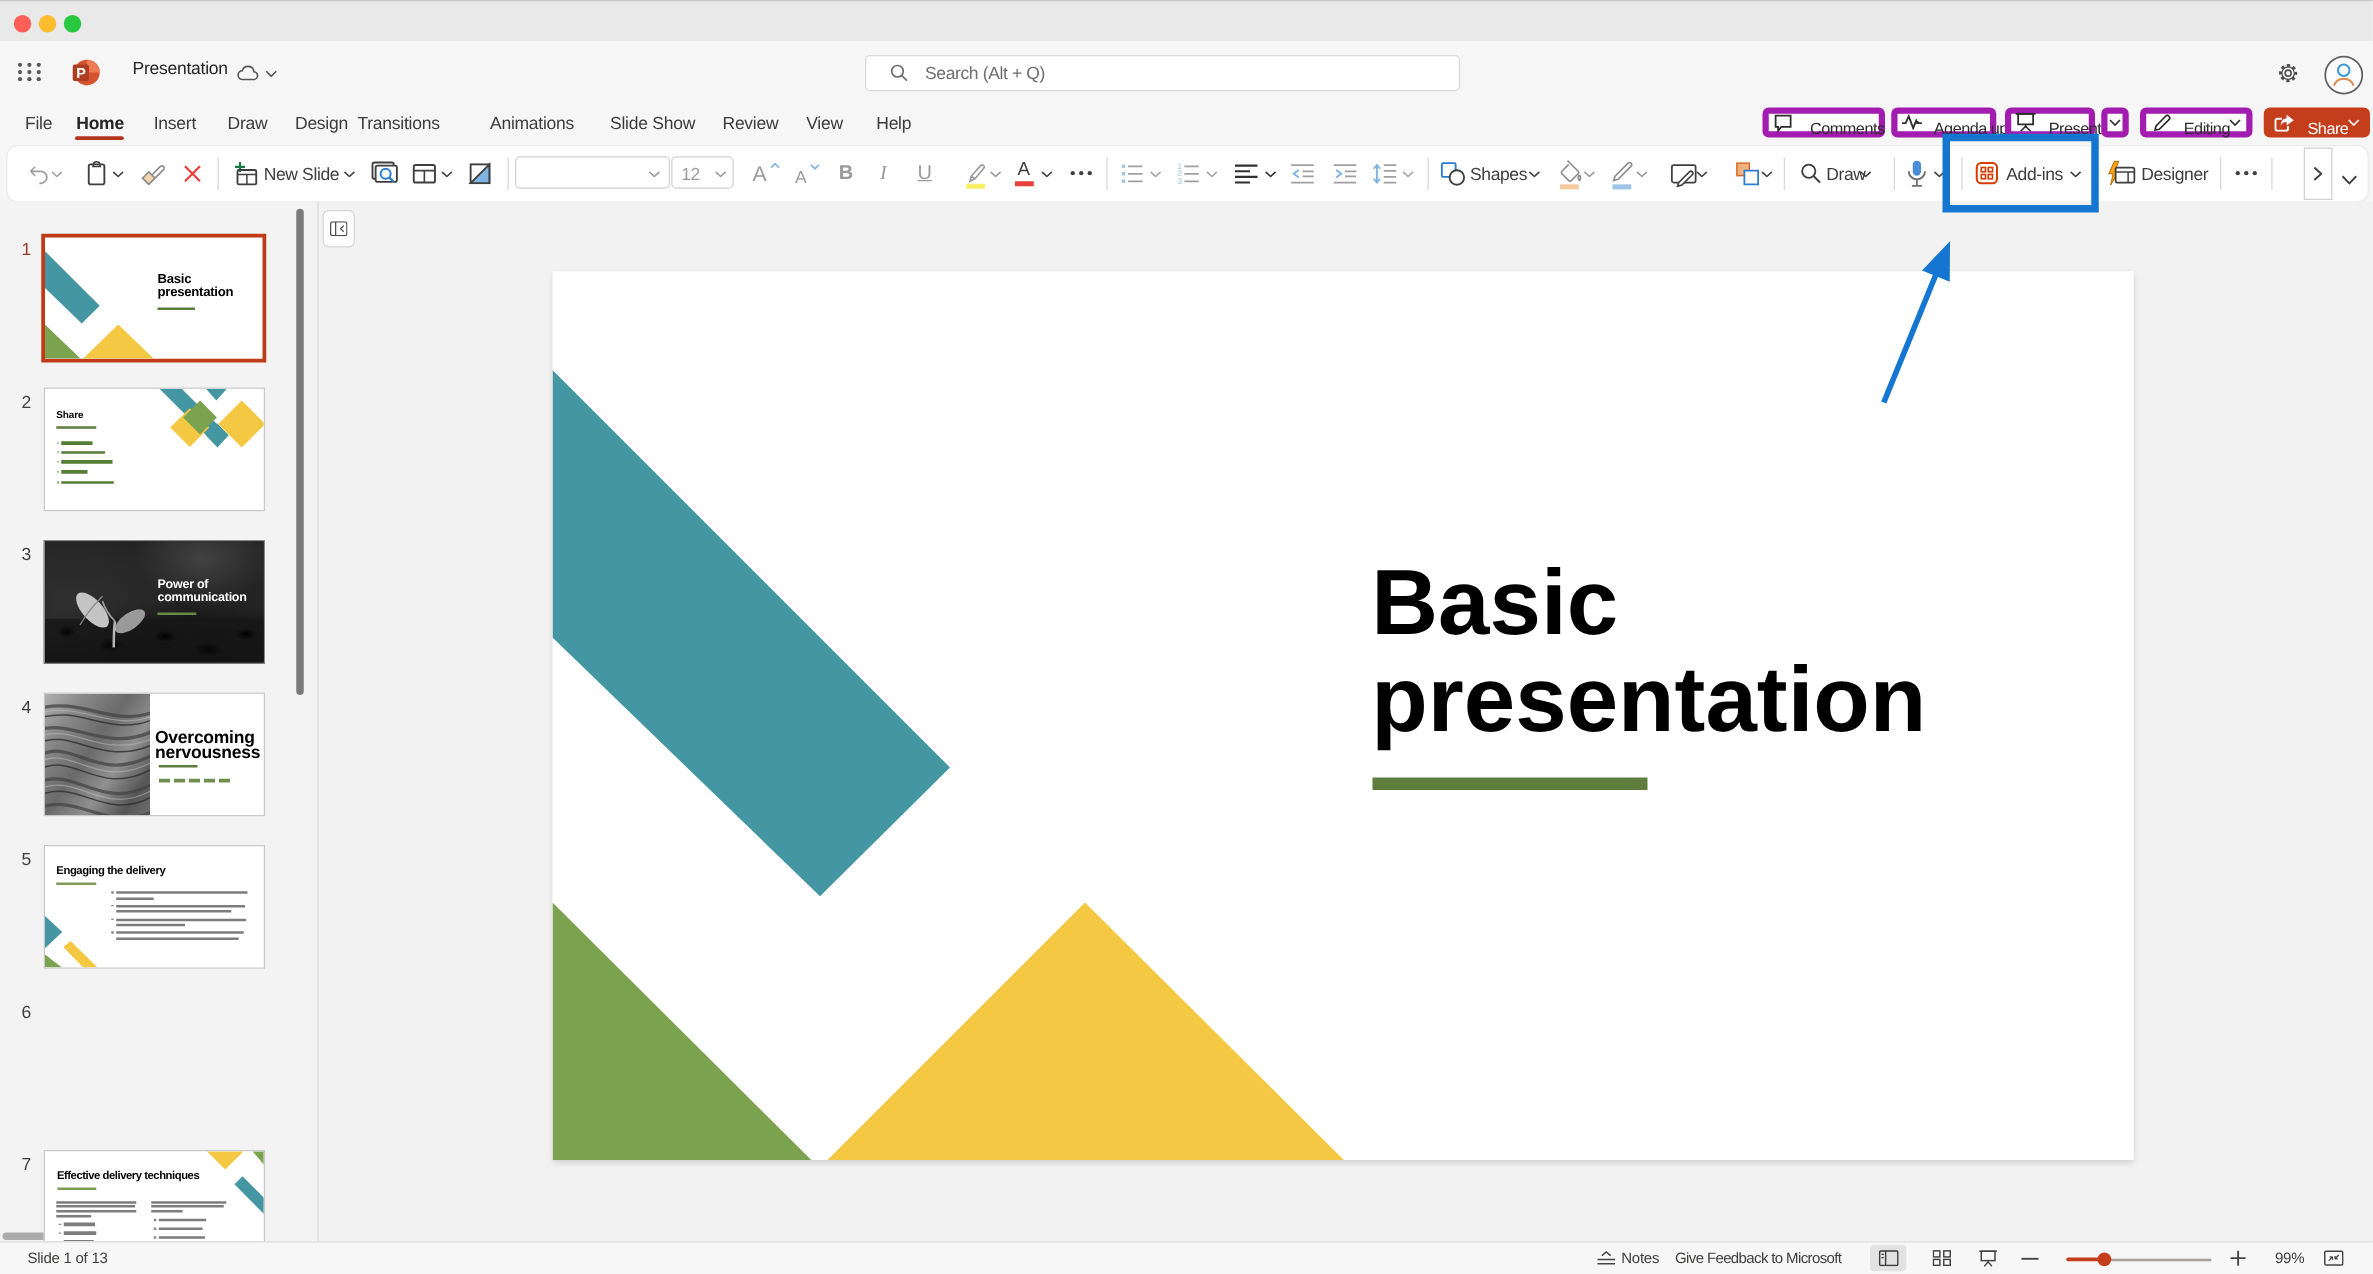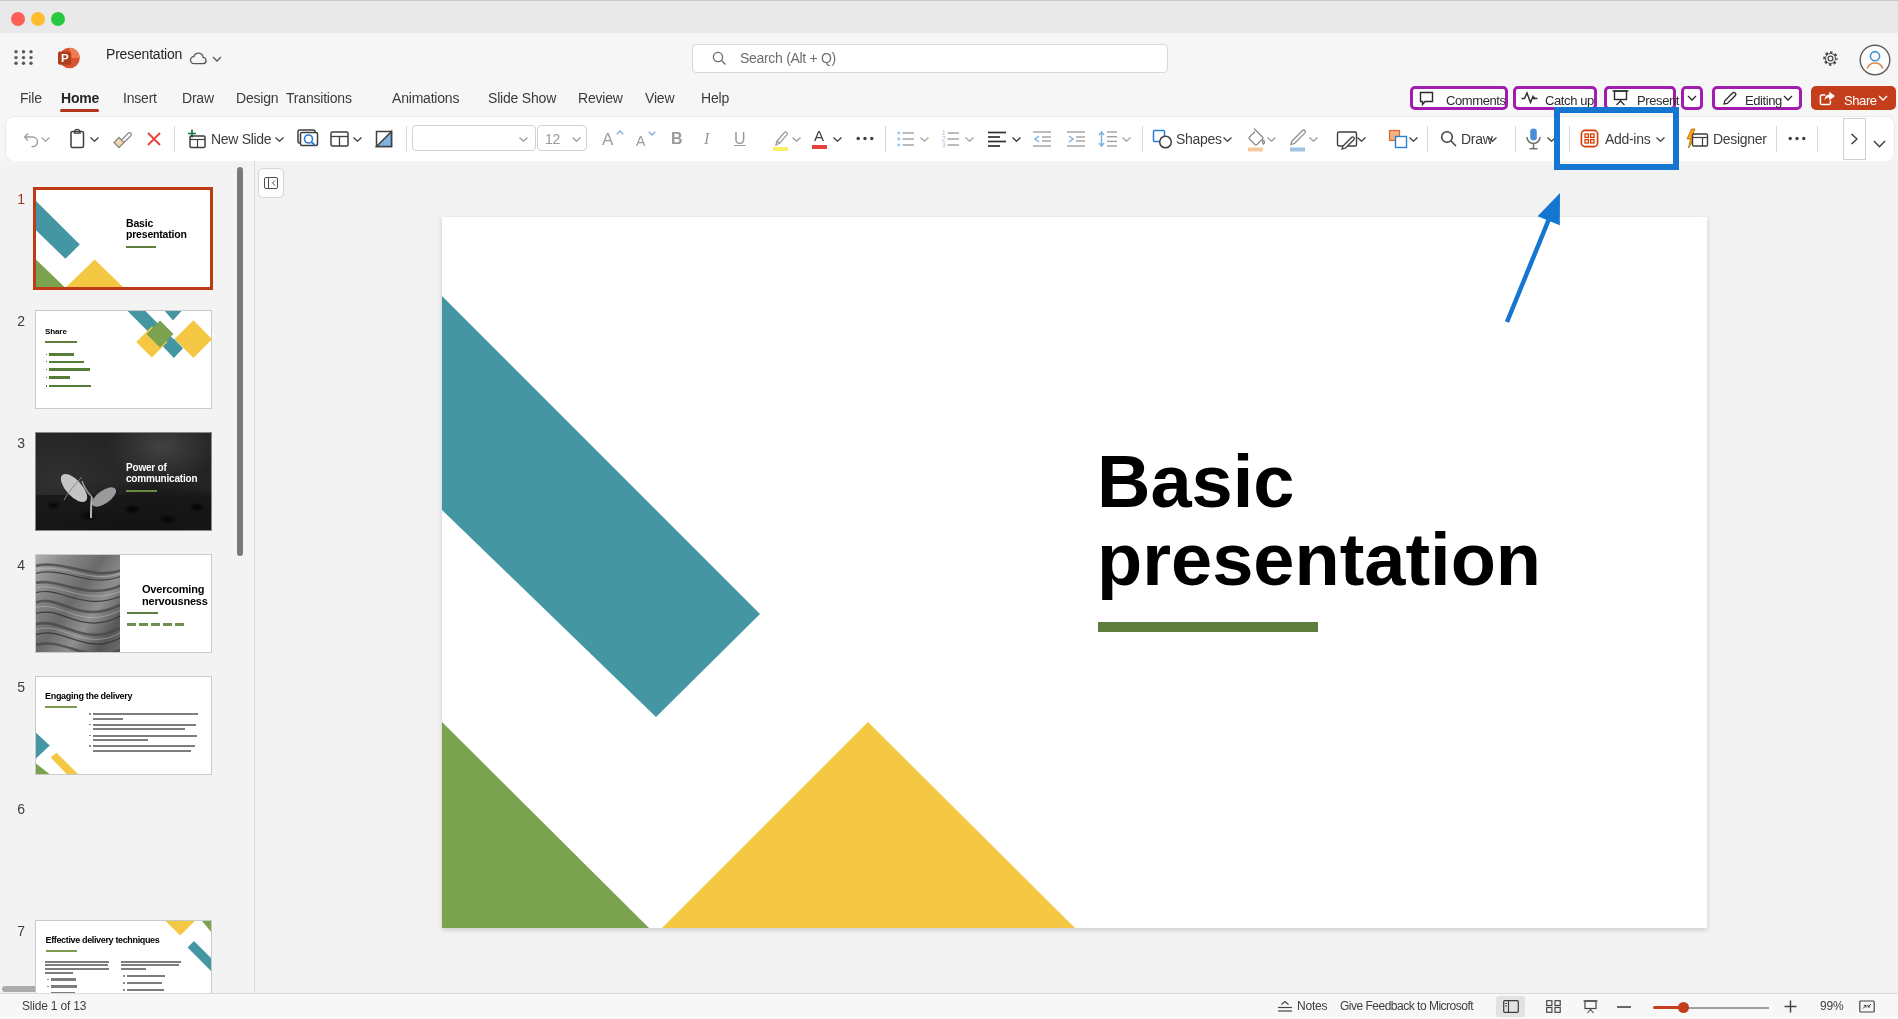--- a/index.html
+++ b/index.html
@@ -10,21 +10,21 @@
 .tab{position:absolute;top:9px;font-size:14px;letter-spacing:-0.2px;color:#3b3b3b;white-space:nowrap}
 #ribbon{position:absolute;left:6px;top:117px;width:1888px;height:44px;background:#fff;border-radius:8px;box-shadow:0 0 0 1px #ebebeb,0 1px 2px rgba(0,0,0,0.06)}
 .rdiv{position:absolute;top:126px;width:1px;height:26px;background:#d8d8d8}
 .rtext{position:absolute;top:131px;font-size:14px;letter-spacing:-0.3px;color:#3d3d3d;white-space:nowrap}
 .chev{position:absolute}
 #content{position:absolute;left:0;top:161px;width:1898px;height:832px;background:#f2f2f3}
 #panel{position:absolute;left:0;top:0;width:255px;height:832px;background:#f3f3f4;border-right:1px solid #dcdcdc;overflow:hidden}
 .thumb{position:absolute;left:35px;width:177px;height:99px;background:#fff;border:1px solid #c9c9c9;overflow:hidden}
 .tnum{position:absolute;left:0px;width:25px;font-size:14px;color:#3e3e3e;text-align:right}
 #statusbar{position:absolute;left:0;top:993px;width:1898px;height:26px;background:#f7f7f7;border-top:1px solid #dadbdd;font-size:12px;letter-spacing:-0.2px;color:#3f3e3d}
-.btn{position:absolute;top:86px;height:24px;border:3px solid #a21caf;border-radius:5px;background:#fff;font-size:13px;letter-spacing:-0.4px;color:#2b2b2b;white-space:nowrap}
+.btn{position:absolute;top:86px;height:24px;border:5px solid #a21caf;border-radius:5px;background:#fff;font-size:13px;letter-spacing:-0.4px;color:#2b2b2b;white-space:nowrap}
 .btn span{position:absolute;top:4px}
 svg{display:block;position:absolute}
 .mini{font-weight:bold;color:#000;position:absolute;white-space:nowrap}
 .gline{position:absolute;background:#5f7d3c}
 </style></head><body>
 
 <div id="titlebar">
   <div class="tl" style="left:11px;background:#ff5f57"></div>
   <div class="tl" style="left:31px;background:#febc2e"></div>
   <div class="tl" style="left:51px;background:#28c840"></div>
@@ -89,21 +89,21 @@
   <div class="tab" style="left:578px">Review</div>
   <div class="tab" style="left:645px">View</div>
   <div class="tab" style="left:701px">Help</div>
   <div class="abs" style="left:60px;top:28px;width:39px;height:3px;background:#b5351c;border-radius:2px"></div>
 </div>
 
 <div class="btn" style="left:1410px;width:98px">
     <span style="left:33px">Comments</span>
   </div>
 <div class="btn" style="left:1513px;width:84px">
-    <span style="left:29px">Catch up</span>
+    <span style="left:29px">Agenda up</span>
   </div>
 <div class="btn" style="left:1604px;width:72px">
     <span style="left:30px">Present</span>
   </div>
 <div class="btn" style="left:1681px;width:22px"></div>
 <div class="btn" style="left:1712px;width:90px">
     <span style="left:30px">Editing</span>
   </div>
 <div class="btn" style="left:1811px;width:85px;background:#c43e1c;border-color:#c43e1c;color:#fff">
     <span style="left:30px;font-weight:normal">Share</span>
@@ -518,21 +518,21 @@
           <path d="M-6 61 C24 45 42 84 86 60"></path>
           <path d="M-6 82 C26 66 48 104 86 82"></path>
         </g>
         <g fill="none" stroke="#c2c2c2" stroke-width="1" opacity="0.5">
           <path d="M-6 16 C29 5 53 32 88 17"></path>
           <path d="M-6 35 C21 22 46 54 88 35"></path>
           <path d="M-6 55 C23 40 41 78 85 55"></path>
           <path d="M-6 77 C25 61 46 100 86 77"></path>
         </g>
       </svg>
-      <div class="mini" style="left:106px;top:29px;font-size:11px;line-height:11.5px;letter-spacing:-0.2px">Overcoming<br>nervousness</div>
+      <div class="mini" style="left:88px;top:29px;font-size:14px;line-height:11.5px;letter-spacing:-0.2px">Overcoming<br>nervousness</div>
       <div class="gline" style="left:91px;top:57px;width:31px;height:2px"></div>
       <div class="abs" style="left:91px;top:67.5px;width:60px;height:3px;background:repeating-linear-gradient(to right,#6f8f4f 0,#6f8f4f 9px,transparent 9px,transparent 12px)"></div>
     </div>
 
     <div class="thumb" style="top:515px">
       <div class="mini" style="left:9px;top:14px;font-size:9px;letter-spacing:-0.3px">Engaging the delivery</div>
       <div class="gline" style="left:9px;top:28.5px;width:32px;height:2px;background:#7d9b55"></div>
       <div class="abs" style="left:57px;top:36px;width:105px;height:2.2px;background:#7d7d7d"></div>
       <div class="abs" style="left:57px;top:40.6px;width:30px;height:2.2px;background:#7d7d7d"></div>
       <div class="abs" style="left:57px;top:46.5px;width:103px;height:2.2px;background:#7d7d7d"></div>

